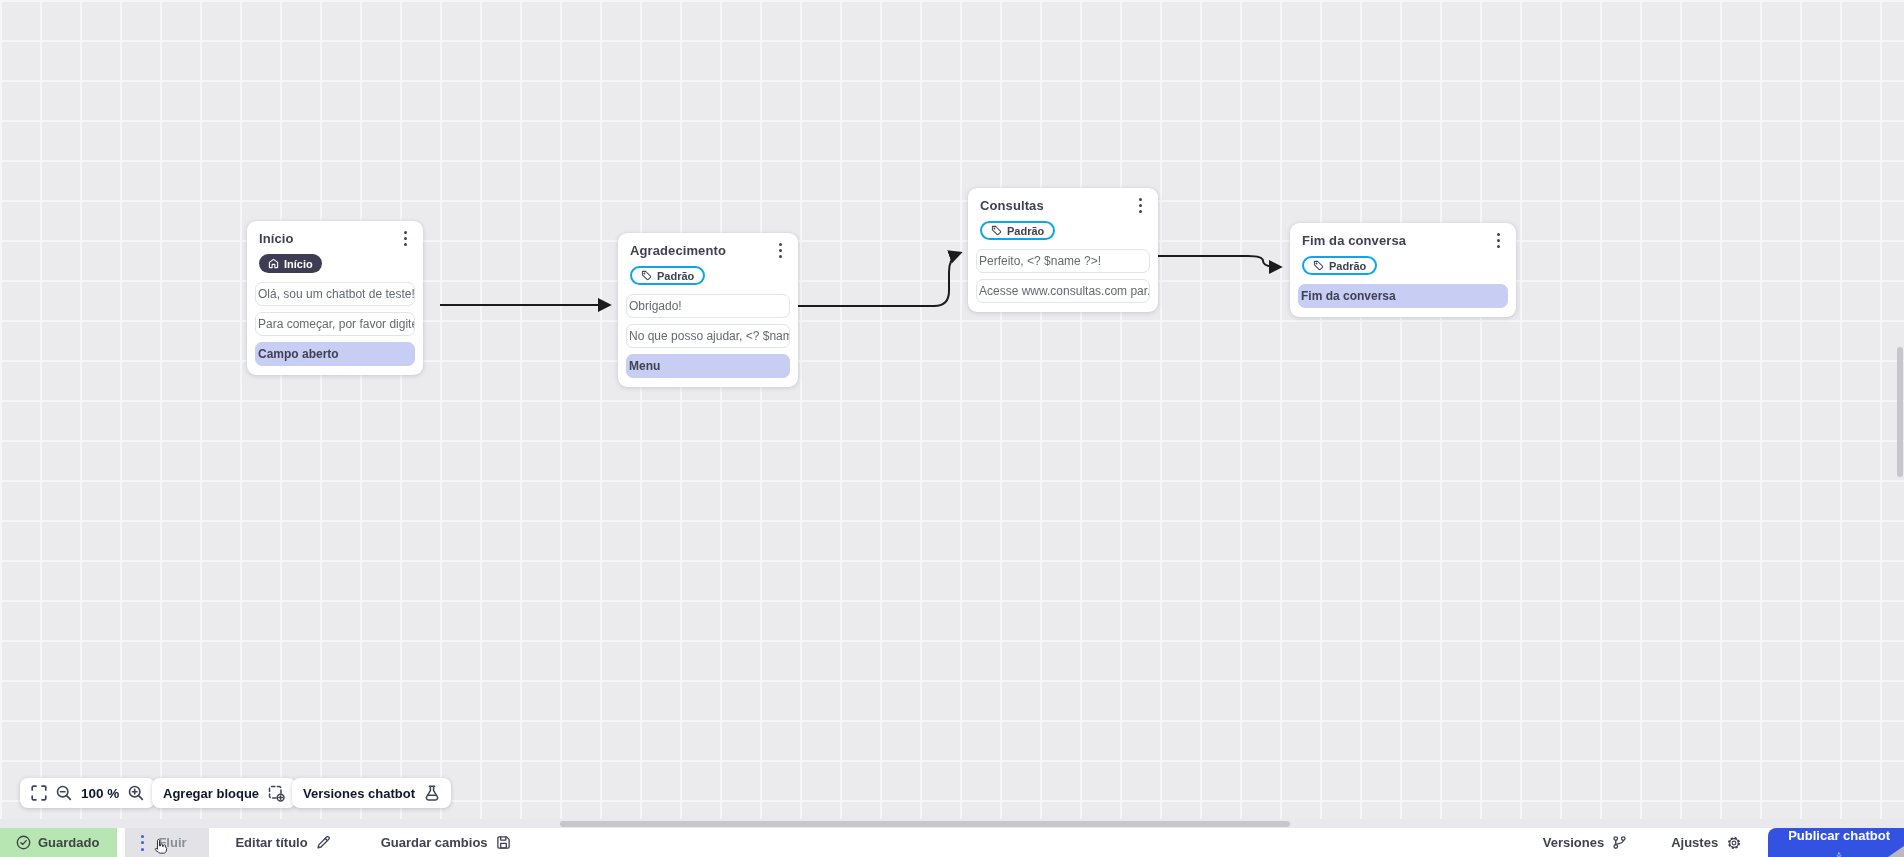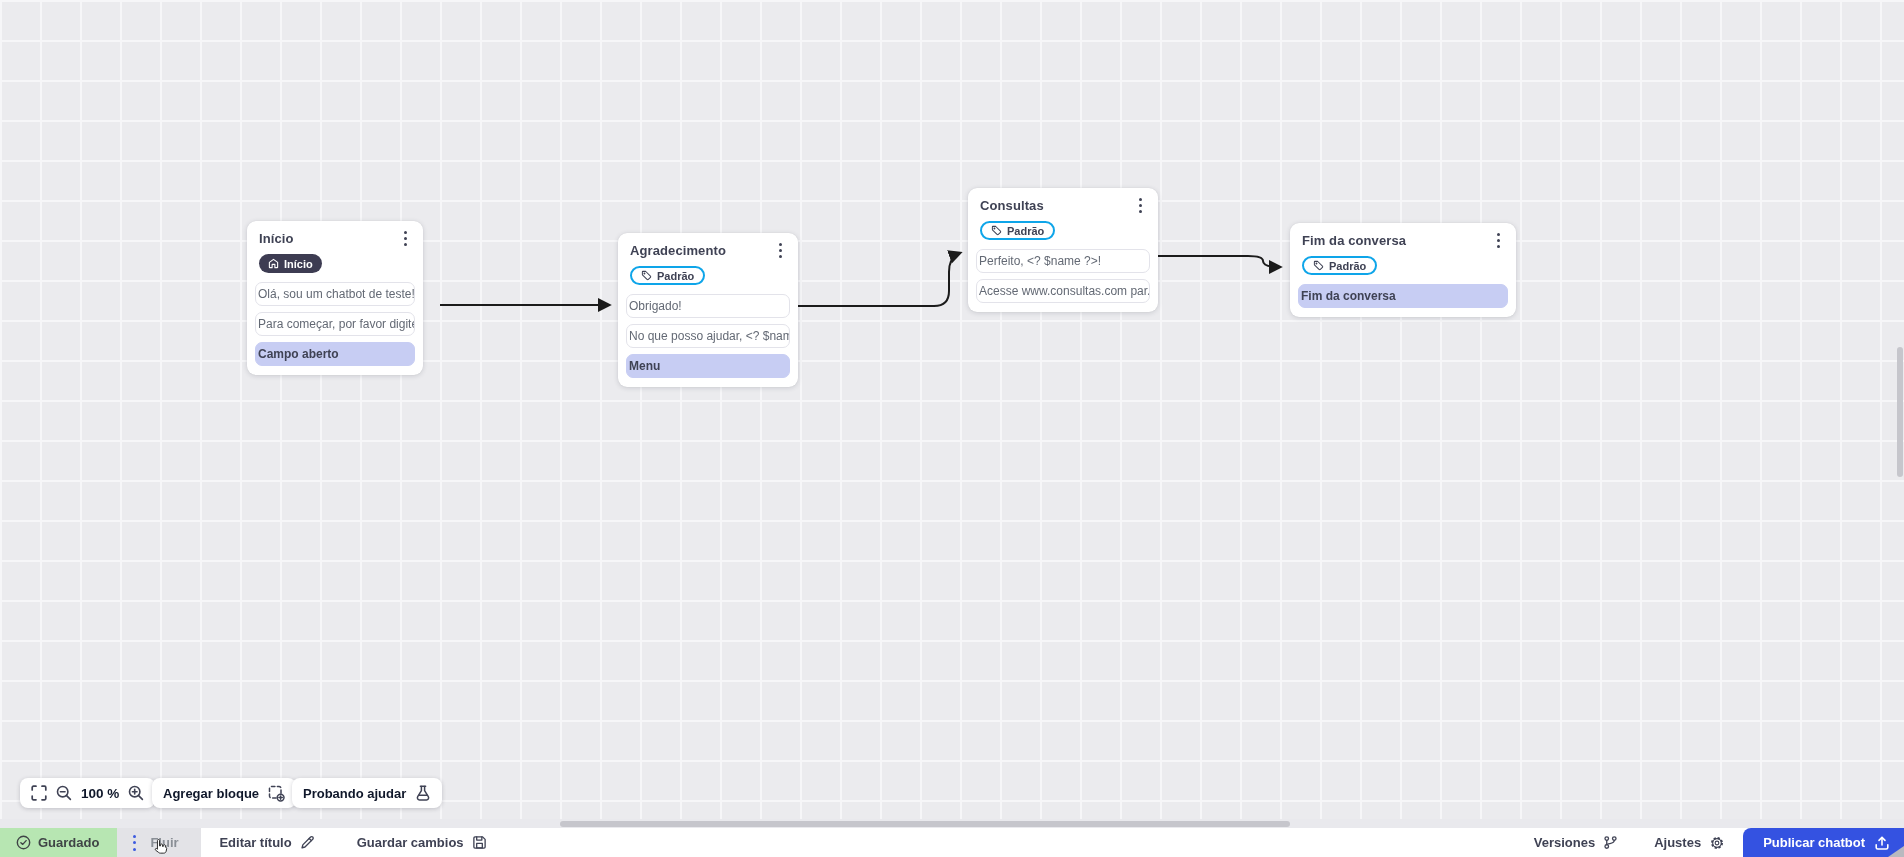--- a/index.html
+++ b/index.html
@@ -59,31 +59,31 @@
   .hscroll-track { position:absolute; left:0; right:0; bottom:29px; height:9px;
                    background:#e9e9ed; z-index:4; }
   .hscroll-thumb { position:absolute; left:560px; width:730px; top:1.5px; height:6px;
                    border-radius:3px; background:#c6c6cc; }
   .vscroll-thumb { position:absolute; right:1px; top:347px; width:6px; height:130px;
                    border-radius:3px; background:#c6c6cc; z-index:4; }
 
   
   .statusbar { position:absolute; left:0; right:0; bottom:0; height:29px;
                background:#fff; display:flex; align-items:stretch; z-index:5;
-               font-size:13px; }
+               font-size:13px;gap:8px; }
   .sb-item { display:flex; align-items:center; gap:7px; }
   .saved-chip { background:#b7e6b2; color:#3f4446; padding:0 18px 0 16px; font-weight:700; }
   .flow-tab  { background:#e3e3e7; padding:0 16px; gap:14px; min-width:84px; cursor:pointer; }
   .flow-tab .label { color:#8a8f96; font-weight:700; }
   .kebab-v { display:flex; flex-direction:column; gap:3.5px; cursor:pointer; }
   .kebab-v i { width:3px; height:3px; border-radius:50%; background:#3d5be0; display:block; }
   .sb-link { padding:0 18px; gap:8px; font-weight:700; color:#3f4254; cursor:pointer; }
   .sb-spacer { flex:1; }
   .publish-btn { background:#3452e1; color:#fff; font-weight:700; gap:9px;
-                 padding:0 14px 0 20px; border-radius:8px 0 0 0; cursor:pointer; }
+                 padding:0 14px 0 20px; border-radius:8px 0 0 0; cursor:pointer;flex-direction:column; }
 
   .cursor { position:absolute; left:152px; top:838px; z-index:9; }
   .corner-grip { position:absolute; right:0; bottom:0; z-index:10;
                  width:0; height:0; border-left:16px solid transparent;
                  border-bottom:11px solid #b9b9bf; }
 </style>
 </head>
 <body>
 
 <svg id="wires" width="1904" height="857">
@@ -210,21 +210,21 @@
   <span>Agregar bloque</span>
   <svg width="17" height="17" viewBox="0 0 17 17" fill="none" stroke="#3f4254" stroke-width="1.5" stroke-linecap="round">
       <rect x="1.5" y="1.5" width="11.5" height="11.5" rx="2" stroke-dasharray="3.4 2.5"></rect>
       <circle cx="12.6" cy="12.6" r="3.4" fill="#fff"></circle>
       <line x1="12.6" y1="10.9" x2="12.6" y2="14.3"></line>
       <line x1="10.9" y1="12.6" x2="14.3" y2="12.6"></line>
     </svg>
 </div>
 
 <div class="tool-btn" style="left:292px;">
-  <span>Probando ajudar</span>
+  <span>Versiones chatbot</span>
   <svg width="16" height="16" viewBox="0 0 16 16" fill="none" stroke="#3f4254" stroke-width="1.5" stroke-linecap="round" stroke-linejoin="round">
       <path d="M5.4 1.3h5.2"></path>
       <path d="M6.4 1.5v4.2l-3.7 6a2.1 2.1 0 0 0 1.8 3.2h7a2.1 2.1 0 0 0 1.8-3.2l-3.7-6V1.5"></path>
       <path d="M4.3 10.2h7.4"></path>
     </svg>
 </div>
 
 <div class="hscroll-track">
   <div class="hscroll-thumb"></div>
 </div>

